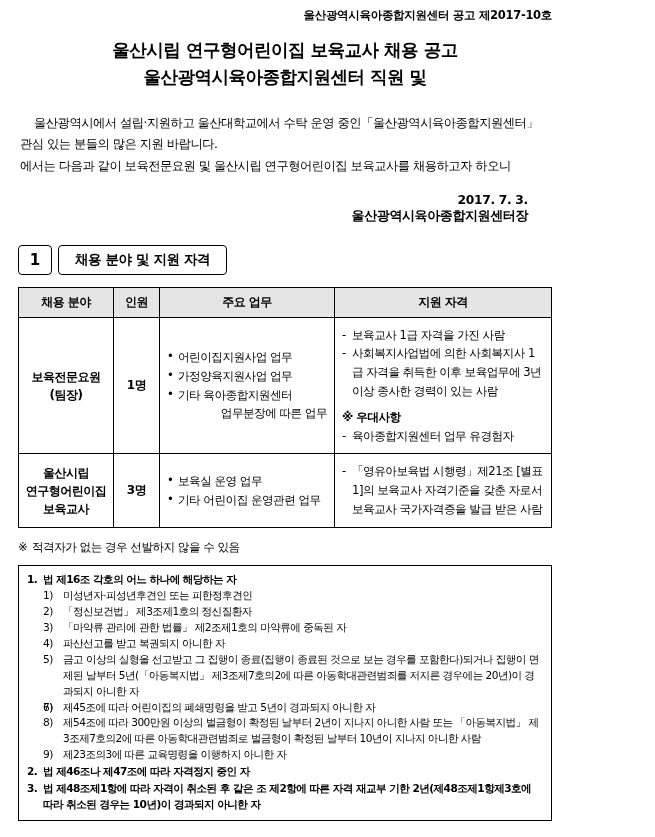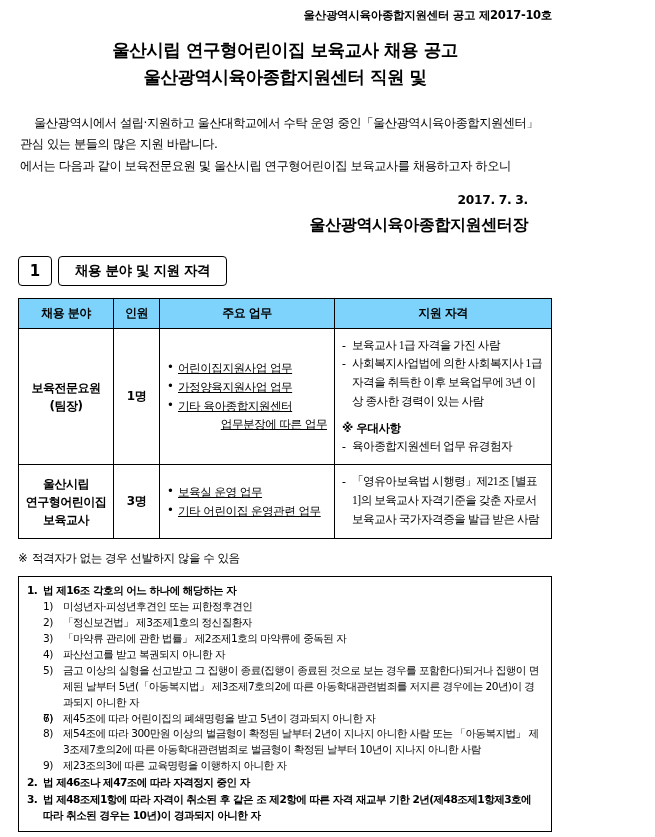--- a/index.html
+++ b/index.html
@@ -46,23 +46,22 @@
   .intro .indent { padding-left: 14px; }
   .date-line {
     margin-top: 16px;
     text-align: right;
     font-size: 12.3px;
     font-weight: bold;
     letter-spacing: -0.3px;
     padding-right: 24px;
   }
   .org-line {
-    margin-top: 8px;
     text-align: right;
-    font-size: 16px;
+    font-size: 13px;
     font-weight: bold;
     letter-spacing: -0.4px;
     padding-right: 24px;
   }
   .section-head {
     display: flex;
     align-items: stretch;
     margin-top: 20px;
     gap: 6px;
   }
@@ -93,21 +92,21 @@
     border-collapse: collapse;
     margin-top: 12px;
     table-layout: fixed;
   }
   table.main th, table.main td {
     border: 1px solid #000;
     vertical-align: middle;
     letter-spacing: -0.5px;
   }
   table.main thead th {
-    background: #7dd3fc;
+    background: #e5e5e5;
     font-size: 12px;
     font-weight: bold;
     padding: 6px 0;
     text-align: center;
   }
   td.cat {
     text-align: center;
     font-size: 12px;
     font-weight: bold;
     line-height: 1.5;
@@ -126,34 +125,32 @@
   }
   ul.bul, ul.dash {
     list-style: none;
     margin: 0;
     padding: 0;
   }
   ul.bul li {
     position: relative;
     padding-left: 11px;
     letter-spacing: -0.5px;
-    text-decoration: underline;
   }
   ul.bul li::before {
     content: "•";
     position: absolute;
     left: 0;
     top: -1px;
   }
   ul.bul li .cont { display: block; padding-left: 0; text-align: right; }
   ul.dash li {
     position: relative;
     padding-left: 10px;
     letter-spacing: -0.5px;
-    font-family: Liberation Serif, serif;
   }
   ul.dash li::before {
     content: "-";
     position: absolute;
     left: 0;
   }
   .note-star {
     font-weight: bold;
     margin-top: 7px;
     letter-spacing: -0.5px;

